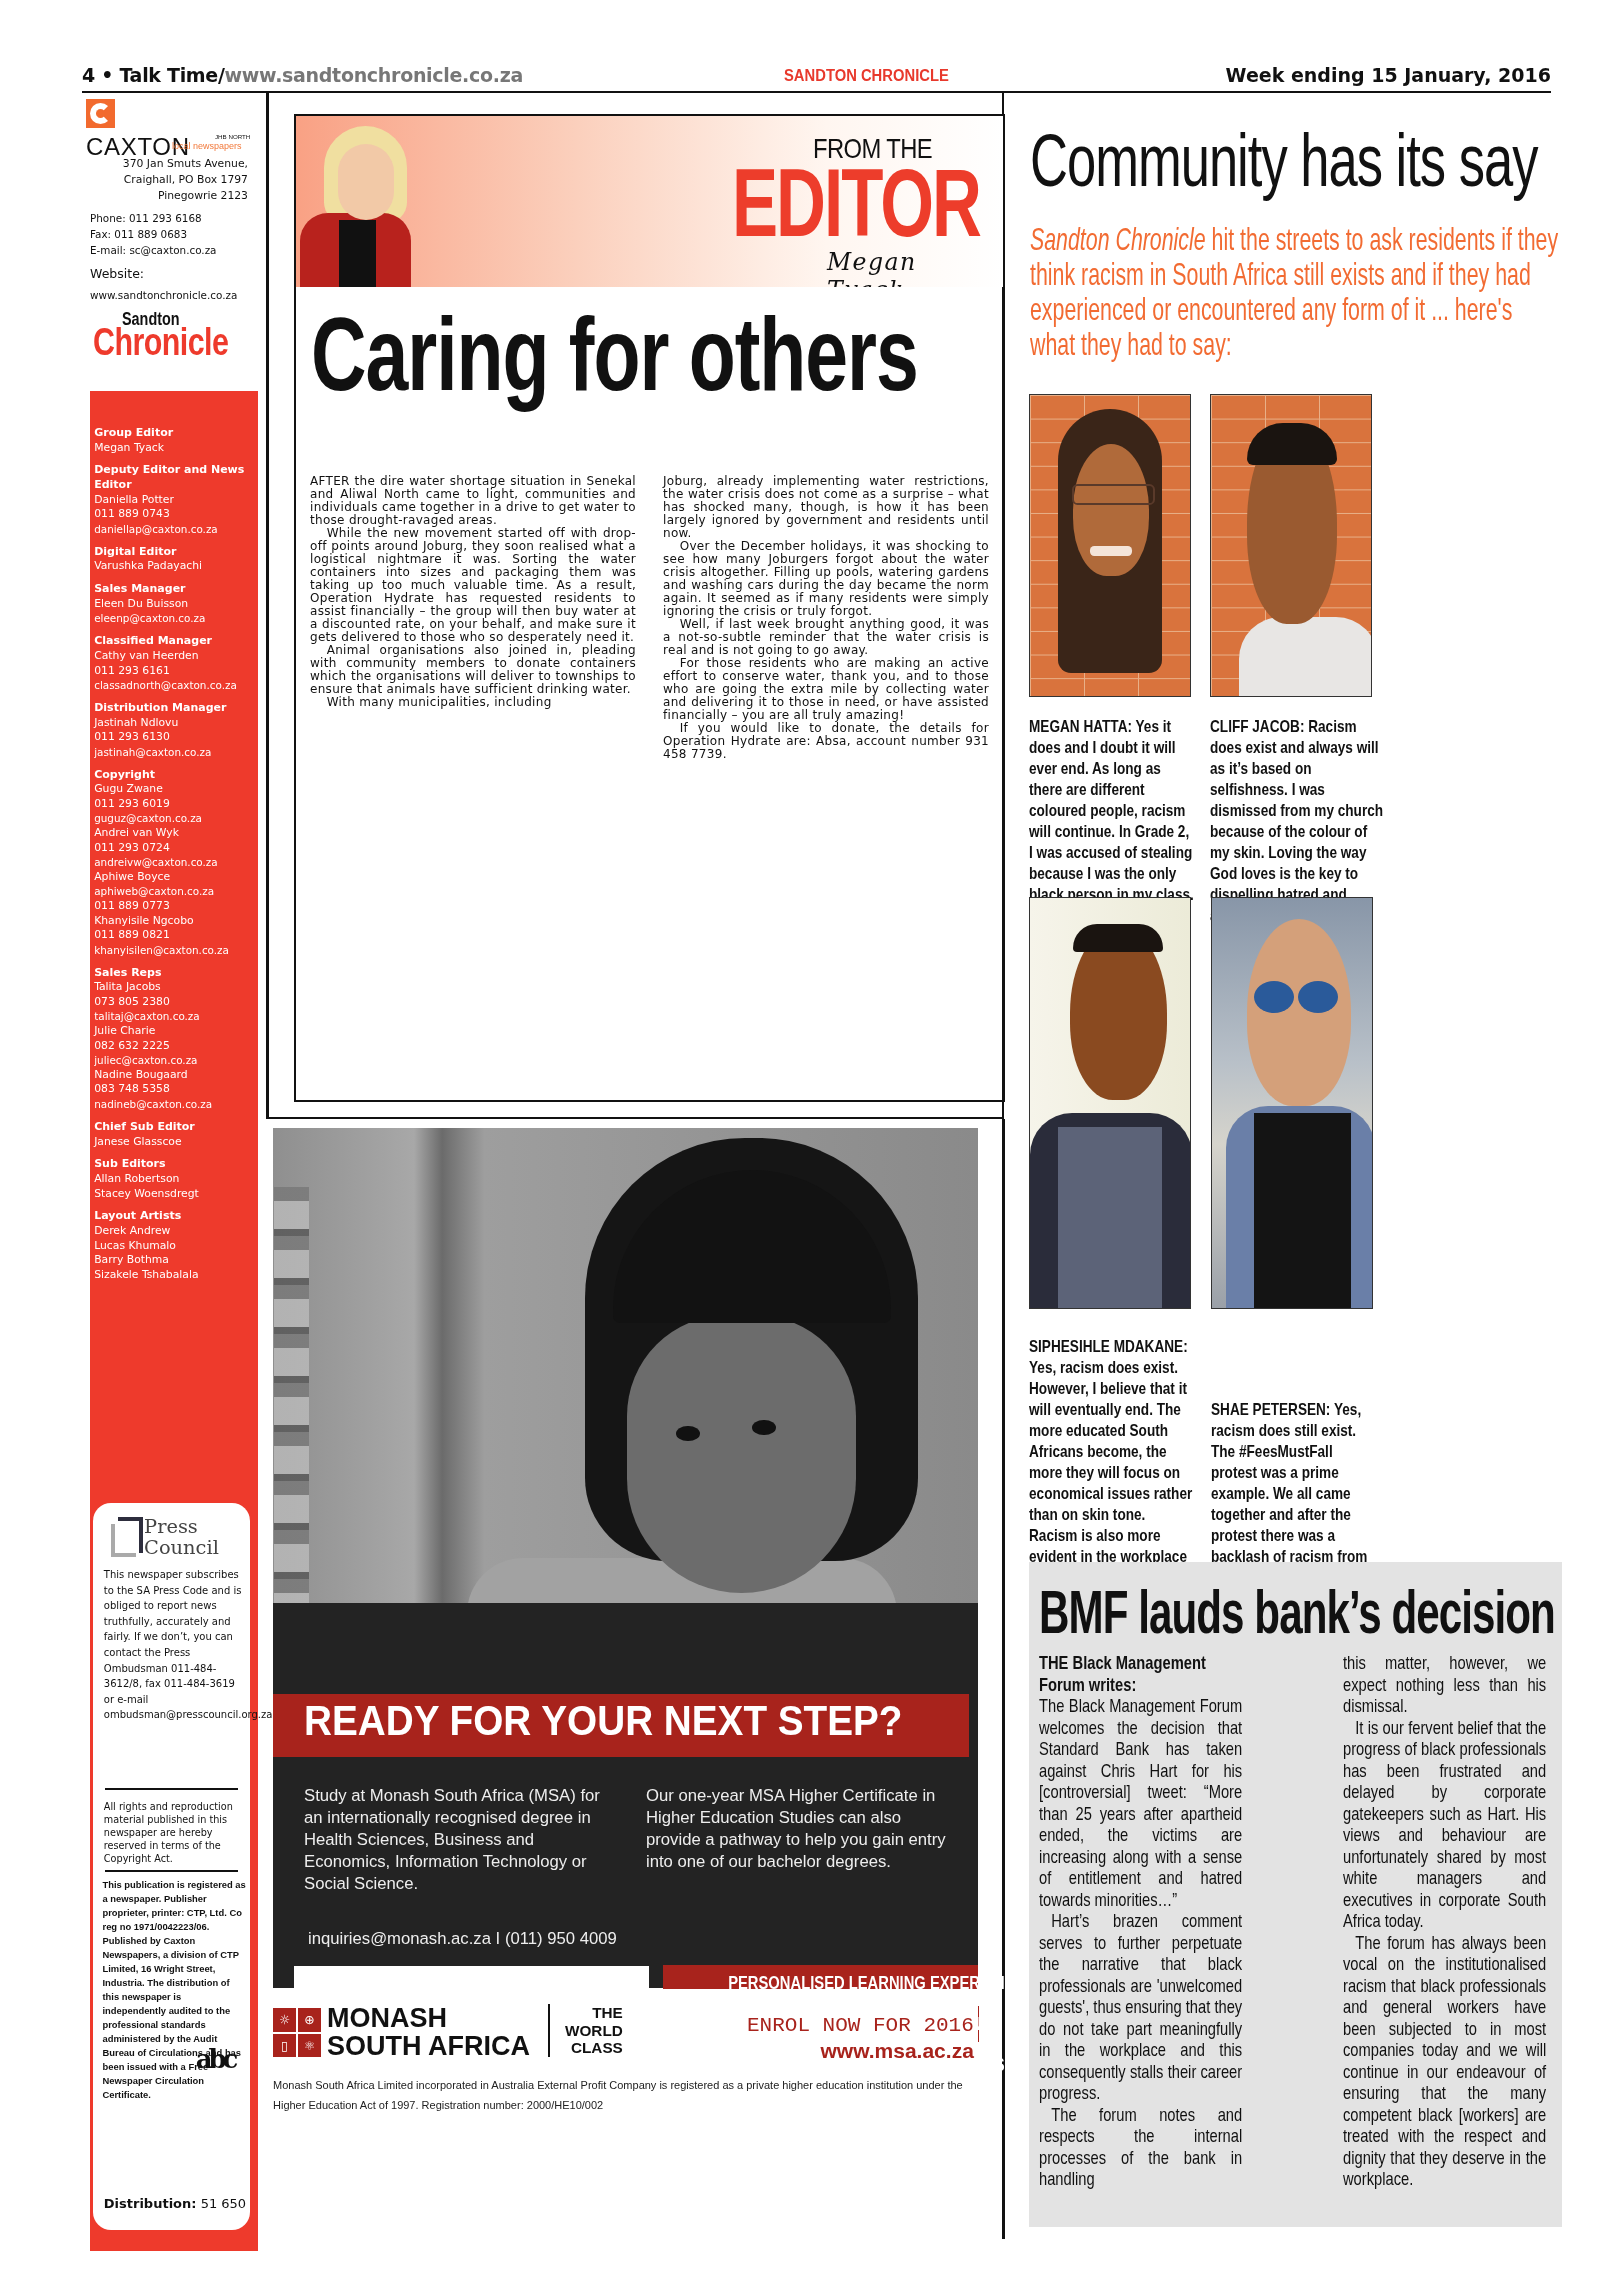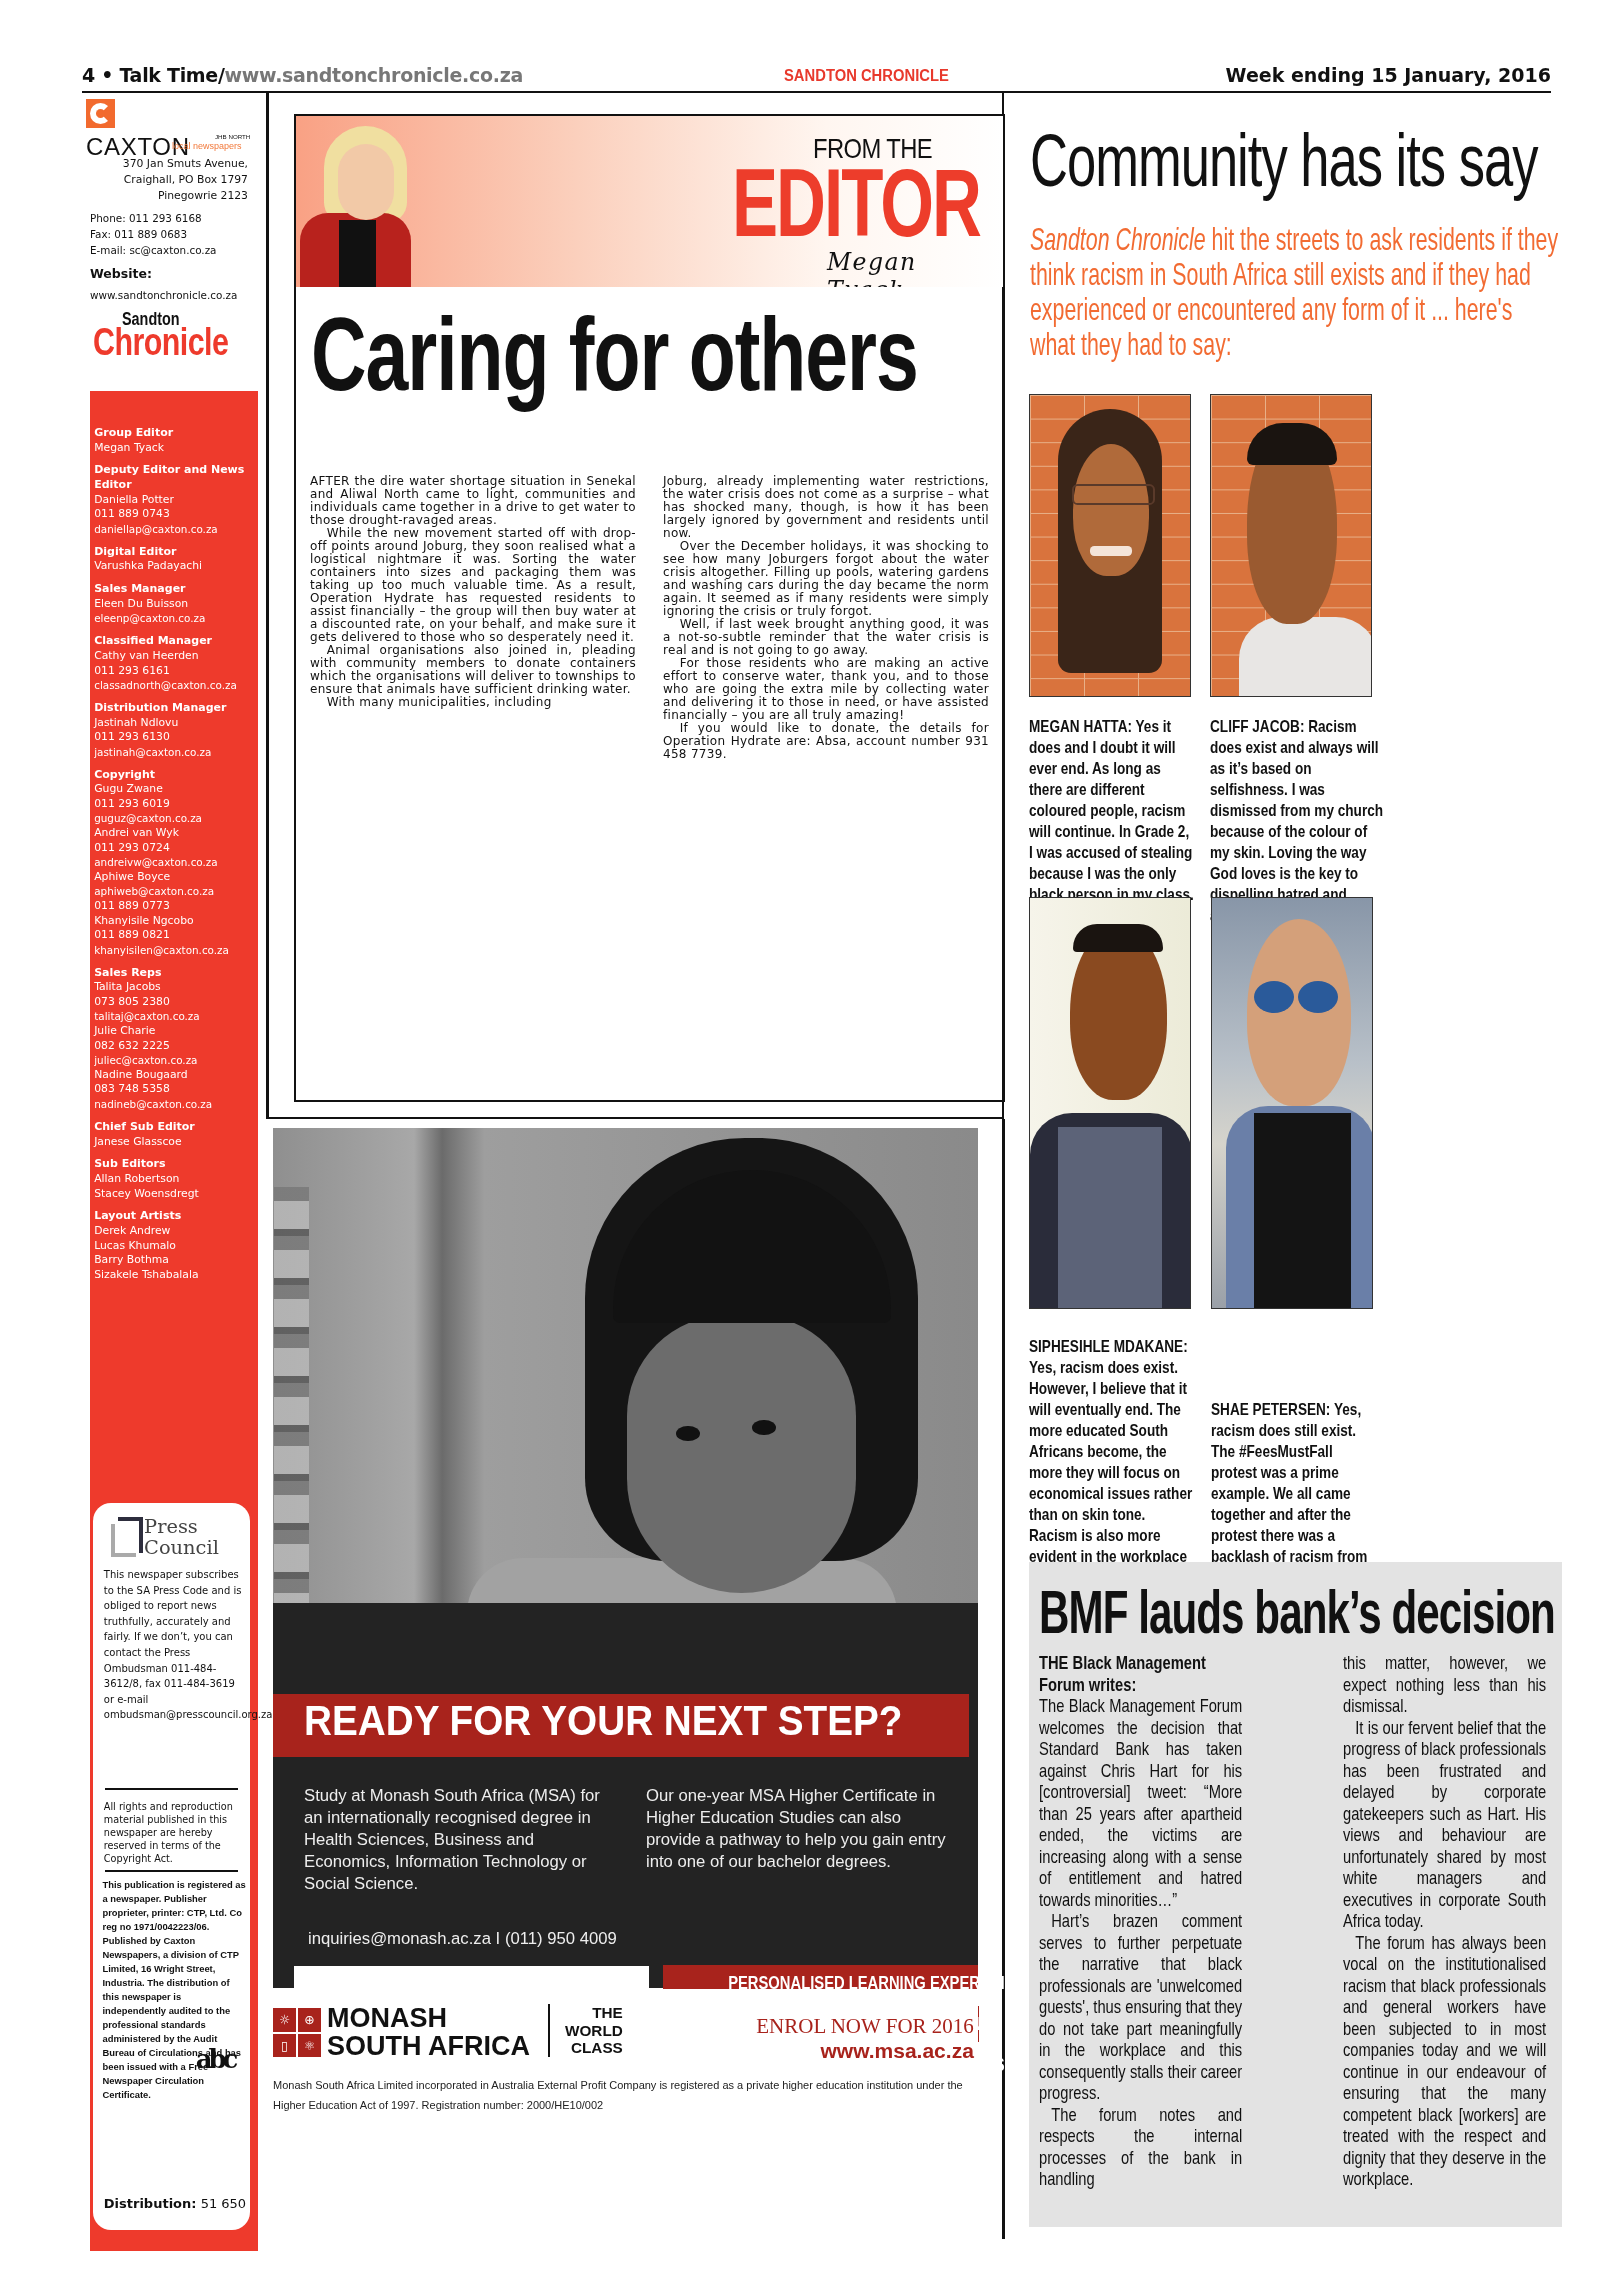--- a/index.html
+++ b/index.html
@@ -17,21 +17,21 @@
 
   
   .side-rule { left: 266px; top: 93px; width: 2.8px; height: 1026px; background: #111; }
   .caxton-logo { left: 86px; top: 99px; width: 29px; height: 29px; background: #f26a2e; }
   .caxton-logo .c { position: absolute; left: 4.2px; top: 4.2px; width: 21px; height: 21px; border: 6.2px solid #fff; border-right-color: transparent; border-radius: 50%; }
   .caxton-name { left: 86px; top: 133px; font-family: "Liberation Sans", sans-serif; font-size: 24px; letter-spacing: 0.7px; }
   .caxton-jhb { left: 215px; top: 133px; font-size: 6.2px; font-family: "Liberation Sans", sans-serif; }
   .caxton-local { left: 172px; top: 141px; font-size: 9px; color: #f27a3c; font-family: "Liberation Sans", sans-serif; }
   .addr { left: 111px; top: 156px; width: 137px; text-align: right; font-family: "DejaVu Sans", sans-serif; font-size: 10.8px; line-height: 16px; }
   .contact { left: 90px; top: 210px; font-size: 10.4px; line-height: 16px; font-family: "DejaVu Sans", sans-serif; }
-  .website-lbl { left: 90px; top: 266px; font-size: 12.5px; font-weight: bold; text-align: center; }
+  .website-lbl { left: 90px; top: 266px; font-size: 12.5px; font-weight: normal; text-align: center; }
   .website { left: 90px; top: 289px; font-size: 10.4px; }
   .chron-sandton { left: 122px; top: 309px; font-family: "Liberation Sans", sans-serif; font-weight: bold; font-size: 18px; transform: scaleX(0.8); transform-origin: left; }
   .chron-name { left: 93px; top: 320px; font-family: "Liberation Sans", sans-serif; font-weight: bold; font-size: 39px; color: #ee3a2c; transform: scaleX(0.78); transform-origin: left; letter-spacing: -0.7px; }
 
   .staff { left: 90px; top: 391px; width: 168px; height: 1138px; background: #ee3a2c; }
   .staff-list { position: absolute; left: 4.2px; top: 35px; width: 161px; color: #fff; font-family: "DejaVu Sans", sans-serif; font-size: 11px; line-height: 14.6px; }
   .staff-group { margin-bottom: 8.3px; }
   .staff-title { font-weight: bold; font-size: 11px; }
   .staff-line { font-size: 10.8px; }
   .staff-line.email { font-size: 10.4px; }
@@ -97,21 +97,21 @@
   .ad-open-h { position: absolute; left: 16.7px; top: 21px; width: 347px; color: #a8231c; font-family: "Liberation Sans", sans-serif; font-weight: bold; font-size: 15.3px; line-height: 20px; transform: scaleX(0.85); transform-origin: left; white-space: nowrap; }
   .ad-open-d { position: absolute; left: 16.7px; top: 71px; font-family: "Liberation Sans", sans-serif; font-weight: bold; font-size: 16.7px; line-height: 20px; transform: scaleX(0.85); transform-origin: left; white-space: nowrap; }
   .ad-feat { position: absolute; height: 36px; background: #a8231c; color: #fff; font-family: "Liberation Sans", sans-serif; font-weight: bold; font-size: 18px; line-height: 36px; text-align: right; padding-right: 9.7px; white-space: nowrap; }
   .ad-feat span { display: inline-block; transform: scaleX(0.82); transform-origin: right; }
   .ad-footer { position: absolute; left: 0; top: 861px; width: 705px; height: 121px; background: #fff; }
   .msa-icons { position: absolute; left: 0; top: 19.4px; width: 49px; height: 49px; display: grid; grid-template-columns: 23px 23px; gap: 2.1px; }
   .msa-icons div { background: #a8231c; color: #fff; font-size: 12.5px; text-align: center; line-height: 23px; }
   .msa-name { position: absolute; left: 54px; top: 15.3px; font-family: "Liberation Sans", sans-serif; font-weight: bold; font-size: 27px; line-height: 28px; }
   .msa-sep { position: absolute; left: 275px; top: 15.3px; width: 2.1px; height: 53px; background: #111; }
   .msa-world { position: absolute; left: 292px; top: 15.3px; font-family: "Liberation Sans", sans-serif; font-weight: bold; font-size: 15.3px; line-height: 17.4px; text-align: right; }
-  .msa-enrol { position: absolute; right: 4.2px; top: 25px; color: #a8231c; font-family: Liberation Serif, serif; font-size: 21px; text-align: right; }
+  .msa-enrol { position: absolute; right: 4.2px; top: 25px; color: #a8231c; font-family: Liberation Mono, monospace; font-size: 21px; text-align: right; }
   .msa-url { position: absolute; right: 4.2px; top: 50px; color: #a8231c; font-family: "Liberation Sans", sans-serif; font-weight: bold; font-size: 21px; }
   .msa-legal { position: absolute; left: 0; top: 86px; width: 705px; font-family: "Liberation Sans", sans-serif; font-size: 11px; line-height: 20px; color: #222; }
   .ad-right-rule { left: 1002px; top: 1119px; width: 2.8px; height: 1120px; background: #111; }
 
   
   .bmf { left: 1029px; top: 1562px; width: 533px; height: 665px; background: #e3e3e3; }
   .bmf-title { position: absolute; left: 9.7px; top: 15.3px; font-family: "Liberation Sans", sans-serif; font-weight: bold; font-size: 62px; line-height: 69px; letter-spacing: -1.4px; transform: scaleX(0.68); transform-origin: left; white-space: nowrap; }
   .bmf-cols { position: absolute; left: 9.7px; top: 90px; width: 507px; display: flex; justify-content: space-between; }
   .bmf-col-wrap { width: 203px; overflow: visible; }
   .bmf-col-inner { width: 254px; transform: scaleX(0.8); transform-origin: left; font-family: "Liberation Sans", sans-serif; font-size: 18.4px; line-height: 21.5px; text-align: justify; }

